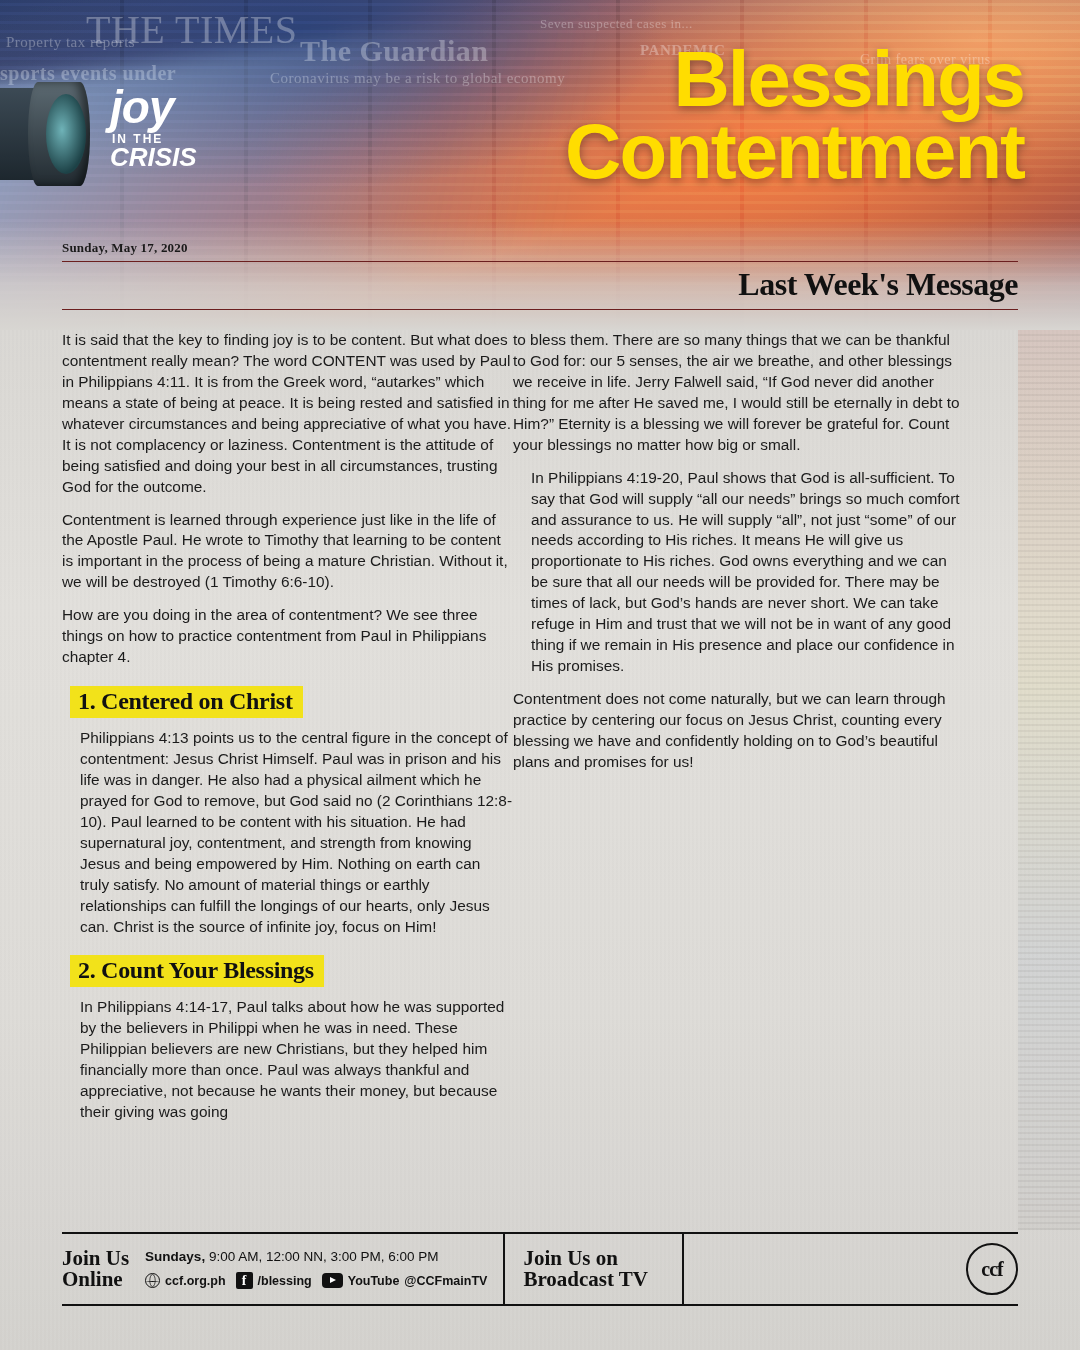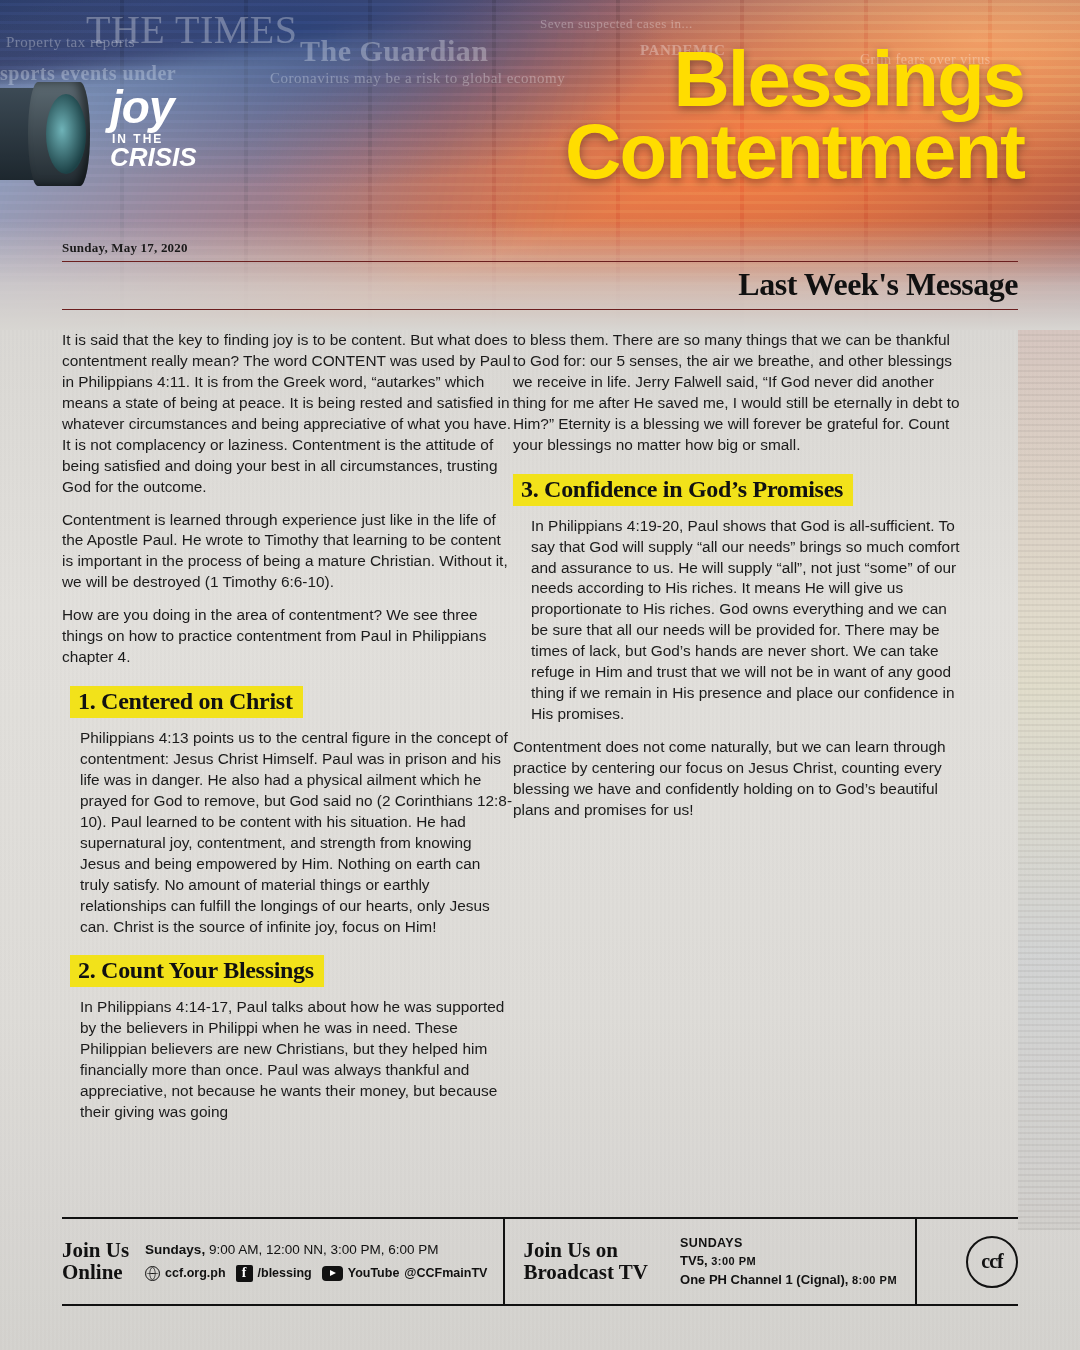--- a/index.html
+++ b/index.html
@@ -192,21 +192,21 @@
     margin: 6px 0 10px 8px;
   }
   .section-head.wide { margin-left: 0; }
 
   
   .footer {
     position: absolute;
     left: 62px; right: 62px; bottom: 44px;
     border-top: 2px solid #111;
     border-bottom: 2px solid #111;
-    height: 89px;
+    height: 74px;
     display: flex;
     align-items: center;
   }
   .footer .seg { display: flex; align-items: center; height: 100%; }
   .seg-online { padding-right: 16px; }
   .seg-divider { width: 2px; background: #111; height: 100%; }
   .join-label {
     font-family: "Liberation Serif", serif;
     font-weight: 700;
     font-size: 21px;
@@ -314,21 +314,20 @@
       <p>Contentment is learned through experience just like in the life of the Apostle Paul. He wrote to Timothy that learning to be content is important in the process of being a mature Christian. Without it, we will be destroyed (1 Timothy 6:6-10).</p>
       <p>How are you doing in the area of contentment? We see three things on how to practice contentment from Paul in Philippians chapter 4.</p>
       <div class="section-head">1. Centered on Christ</div>
       <p class="indent">Philippians 4:13 points us to the central figure in the concept of contentment: Jesus Christ Himself. Paul was in prison and his life was in danger. He also had a physical ailment which he prayed for God to remove, but God said no (2 Corinthians 12:8-10). Paul learned to be content with his situation. He had supernatural joy, contentment, and strength from knowing Jesus and being empowered by Him. Nothing on earth can truly satisfy. No amount of material things or earthly relationships can fulfill the longings of our hearts, only Jesus can. Christ is the source of infinite joy, focus on Him!</p>
       <div class="section-head">2. Count Your Blessings</div>
       <p class="indent">In Philippians 4:14-17, Paul talks about how he was supported by the believers in Philippi when he was in need. These Philippian believers are new Christians, but they helped him financially more than once. Paul was always thankful and appreciative, not because he wants their money, but because their giving was going</p>
     </div>
 
     <div class="col">
       <p>to bless them. There are so many things that we can be thankful to God for: our 5 senses, the air we breathe, and other blessings we receive in life. Jerry Falwell said, “If God never did another thing for me after He saved me, I would still be eternally in debt to Him?” Eternity is a blessing we will forever be grateful for. Count your blessings no matter how big or small.</p>
-      <div class="section-head wide">3. Confidence in God’s Promises</div>
       <p class="indent">In Philippians 4:19-20, Paul shows that God is all-sufficient. To say that God will supply “all our needs” brings so much comfort and assurance to us. He will supply “all”, not just “some” of our needs according to His riches. It means He will give us proportionate to His riches. God owns everything and we can be sure that all our needs will be provided for. There may be times of lack, but God’s hands are never short. We can take refuge in Him and trust that we will not be in want of any good thing if we remain in His presence and place our confidence in His promises.</p>
       <p>Contentment does not come naturally, but we can learn through practice by centering our focus on Jesus Christ, counting every blessing we have and confidently holding on to God’s beautiful plans and promises for us!</p>
     </div>
 
   </div>
 
   <div class="footer">
 
     <div class="seg seg-online">
       <div class="join-label">
@@ -358,31 +357,20 @@
       </div>
     </div>
 
     <div class="seg-divider"></div>
 
     <div class="seg seg-tv">
       <div class="join-label">
         <div>Join Us on</div>
         <div>Broadcast TV</div>
       </div>
-      <div class="tv-lines">
-        <div class="hdr">SUNDAYS</div>
-        <div>
-          <b>TV5,</b>
-          <span class="small-caps">3:00 PM</span>
-        </div>
-        <div>
-          <b>One PH Channel 1 (Cignal),</b>
-          <span class="small-caps">8:00 PM</span>
-        </div>
-      </div>
     </div>
 
     <div class="seg-divider"></div>
 
     <div class="seg seg-logo">
       <div class="ccf-logo">ccf</div>
     </div>
 
   </div>
 

